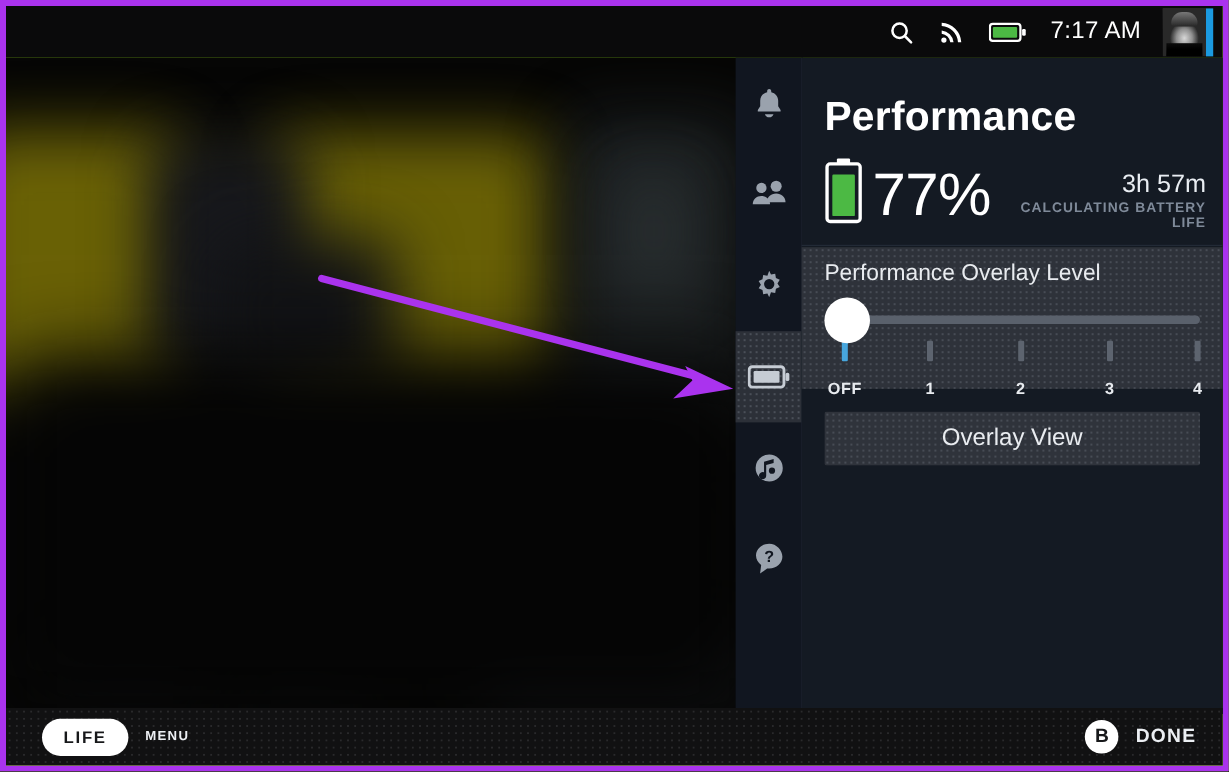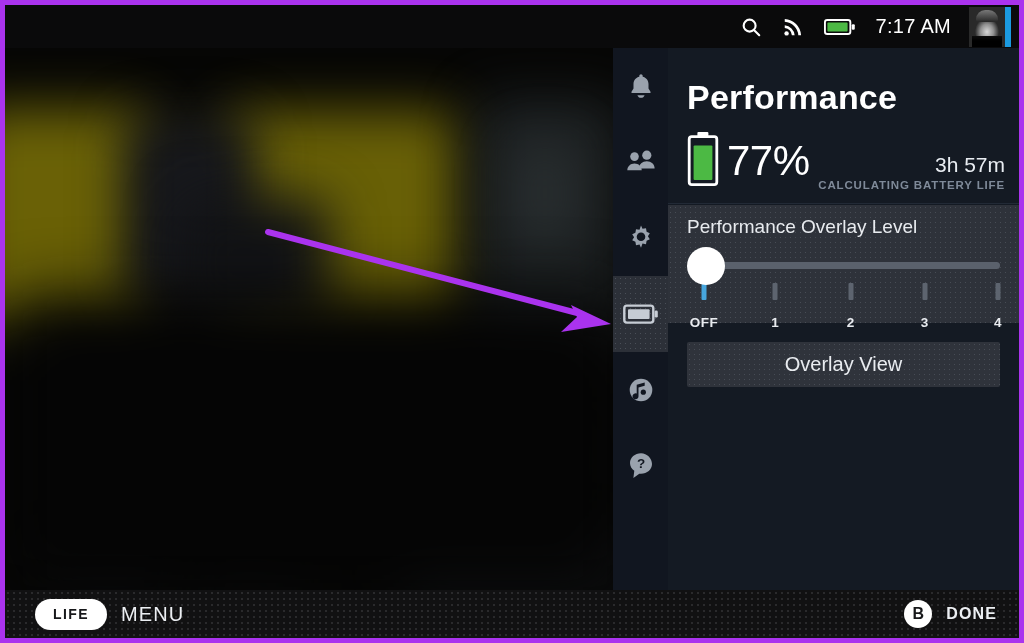--- a/index.html
+++ b/index.html
@@ -156,21 +156,21 @@
   #battery-row {
     display: flex;
     align-items: flex-end;
     padding: 14px 14px 0 17px;
     border-bottom: 1px solid #222a36;
     padding-bottom: 12px;
   }
   #battery-left { display: flex; align-items: center; }
   #battery-pct {
     color: #ffffff;
-    font-size: 42px;
+    font-size: 50px;
     line-height: 1;
     margin-left: 6px;
     letter-spacing: -.5px;
   }
   #battery-right {
     margin-left: auto;
     text-align: right;
   }
   #battery-time {
     color: #e9edf2;
@@ -272,22 +272,22 @@
     background: #ffffff;
     color: #17181a;
     font-size: 14px;
     font-weight: bold;
     letter-spacing: 1.4px;
     border-radius: 20px;
     padding: 7px 18px 8px 18px;
   }
   #menu-label {
     color: #eceff3;
-    font-size: 20px;
-    font-weight: normal;
+    font-size: 11px;
+    font-weight: bold;
     letter-spacing: 1.1px;
     margin-left: 14px;
   }
   #bottom-right {
     margin-left: auto;
     display: flex;
     align-items: center;
   }
   #btn-b {
     width: 28px; height: 28px;

